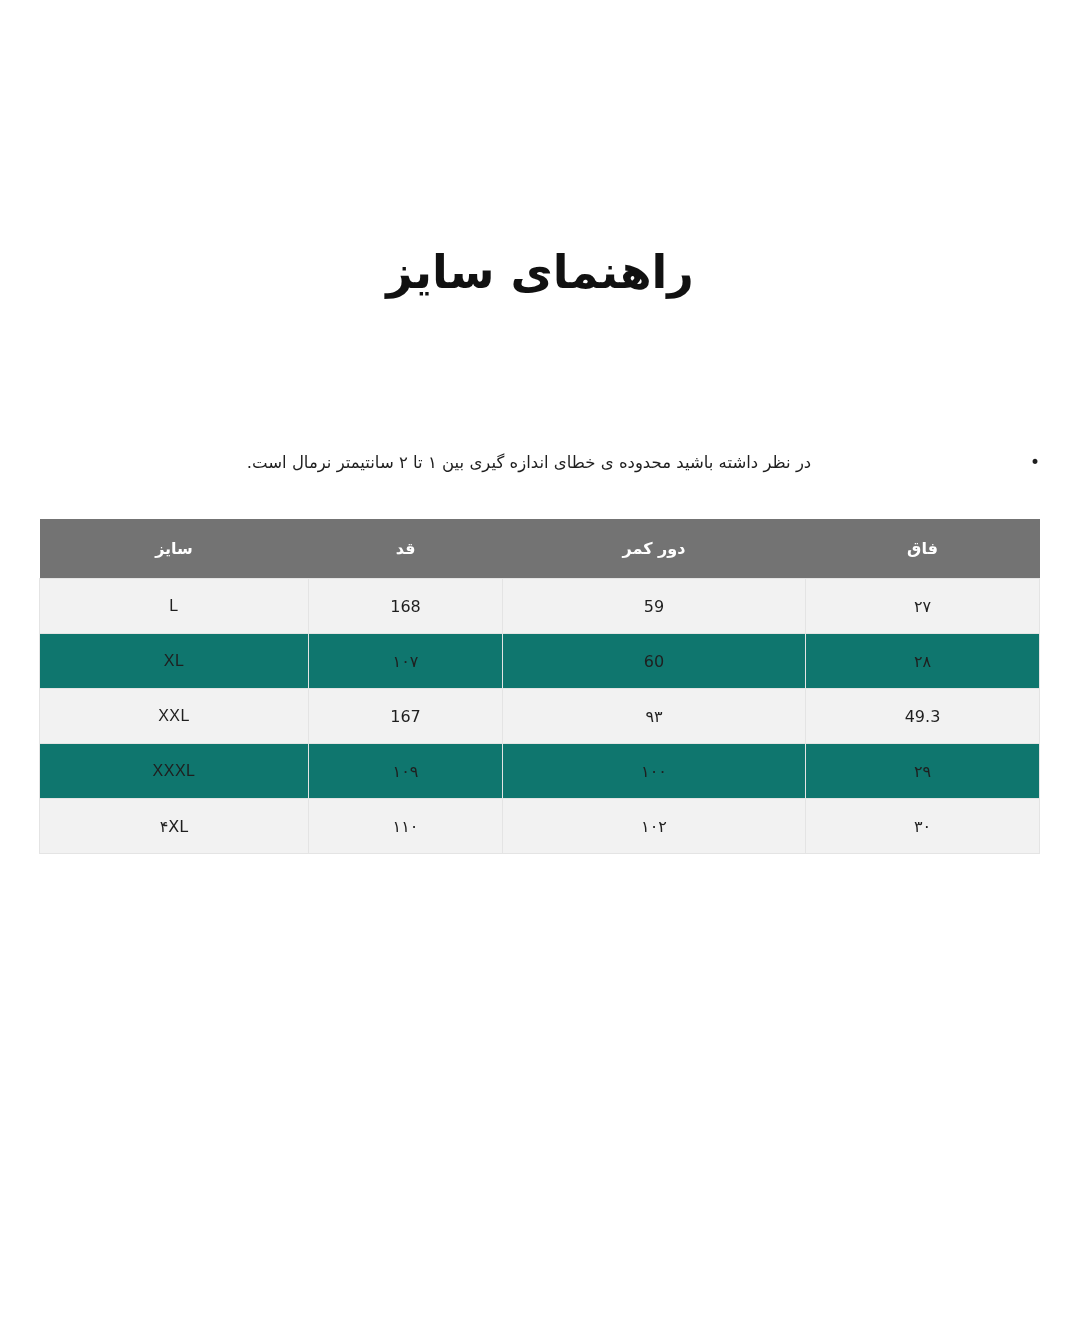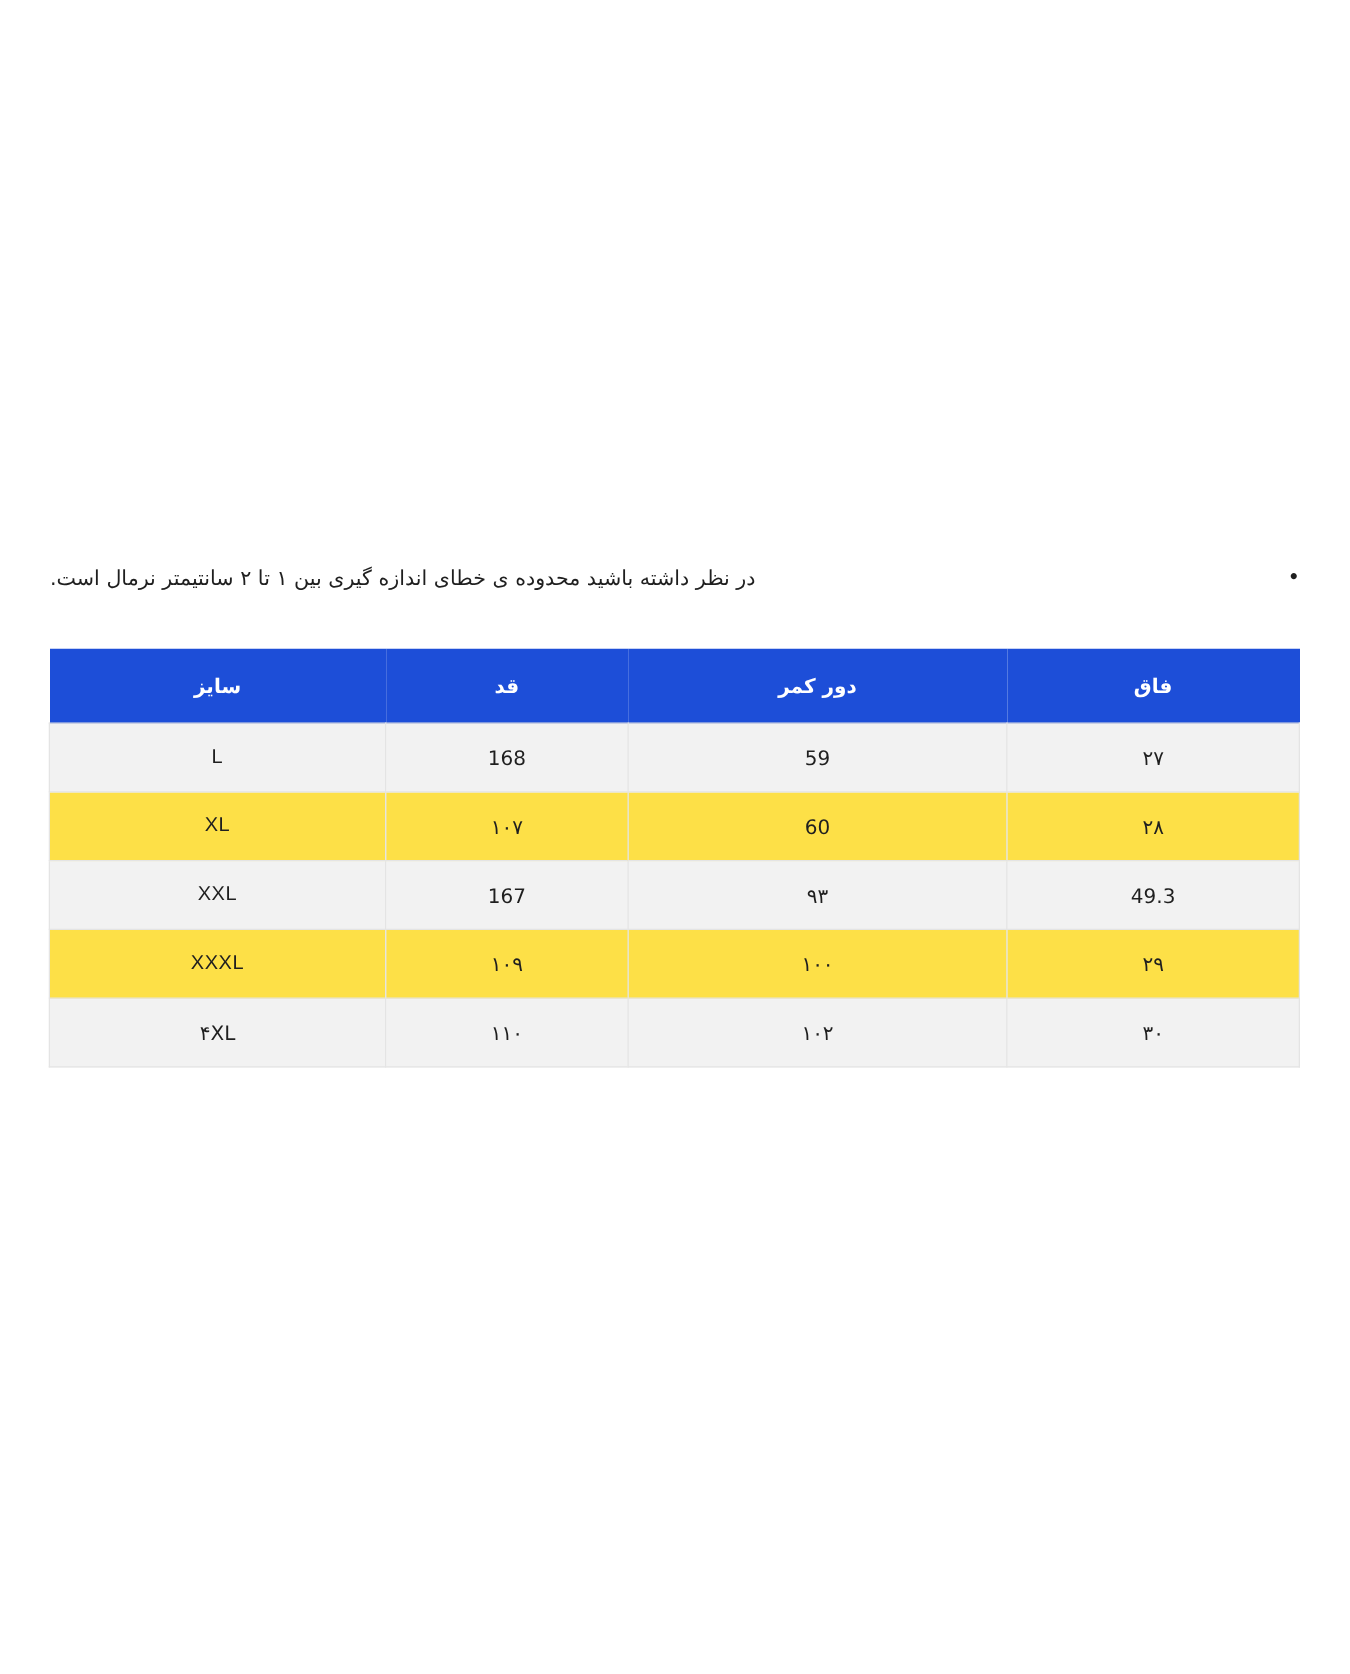--- a/index.html
+++ b/index.html
@@ -30,21 +30,21 @@
     margin: 0;
     padding-top: 245px;
     line-height: 1.2;
     direction: rtl;
   }
   .notes {
     margin: 0;
     padding: 0;
     list-style: none;
     direction: rtl;
-    text-align: left;
+    text-align: center;
     position: absolute;
     top: 448px;
     right: 40px;
     width: 1000px;
   }
   .notes li {
     font-size: 16.5px;
     line-height: 1.85;
     color: #1f1f1f;
     position: relative;
@@ -61,53 +61,54 @@
   table.size-table {
     position: absolute;
     top: 519px;
     right: 40px;
     width: 1000px;
     border-collapse: collapse;
     direction: rtl;
     table-layout: fixed;
   }
   table.size-table th {
-    background: #1d4ed8;
+    background: #737373;
     color: #ffffff;
     font-size: 16px;
     font-weight: 700;
     height: 57px;
     text-align: center;
     border: none;
   }
   table.size-table td {
     height: 52px;
     text-align: center;
     font-size: 16px;
     color: #1f1f1f;
     border: 1px solid #e4e4e4;
-    background: #fde047;
+    background: #0f766e;
   }
   table.size-table tr.odd td {
     background: #f2f2f2;
   }
   table.size-table col.c1 { width: 234px; }
   table.size-table col.c2 { width: 303px; }
   table.size-table col.c3 { width: 194px; }
   table.size-table col.c4 { width: 269px; }
   .latin {
     font-family: "Liberation Sans", sans-serif;
     letter-spacing: 0.5px;
   }
 </style>
 </head>
 <body>
 
 <div class="page">
 
+  <h1 class="title">راهنمای سایز</h1>
 
   <ul class="notes">
     <li>در نظر داشته باشید محدوده ی خطای اندازه گیری بین ۱ تا ۲ سانتیمتر نرمال است.</li>
   </ul>
 
   <table class="size-table">
     <colgroup>
       <col class="c1">
         <col class="c2">
         <col class="c3">

